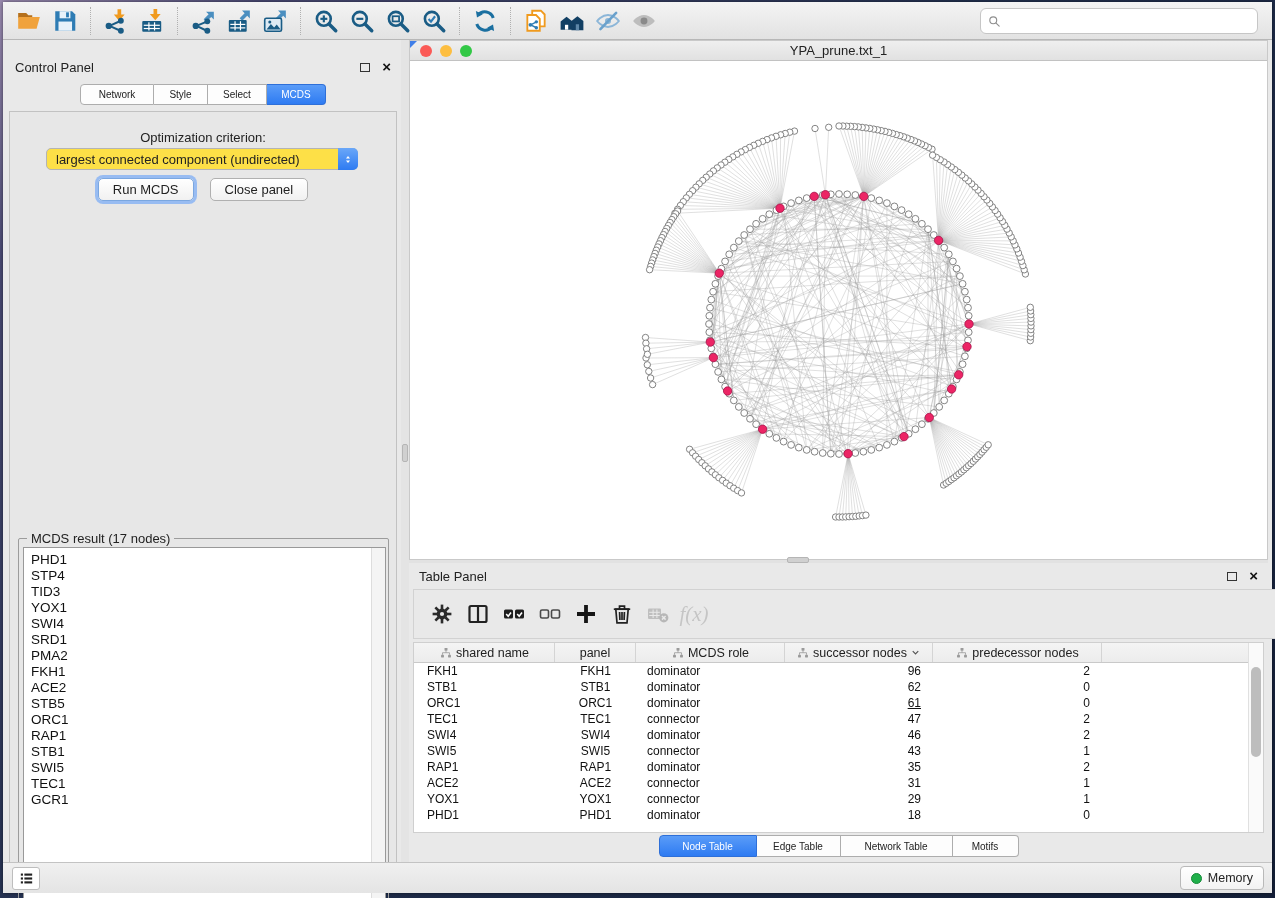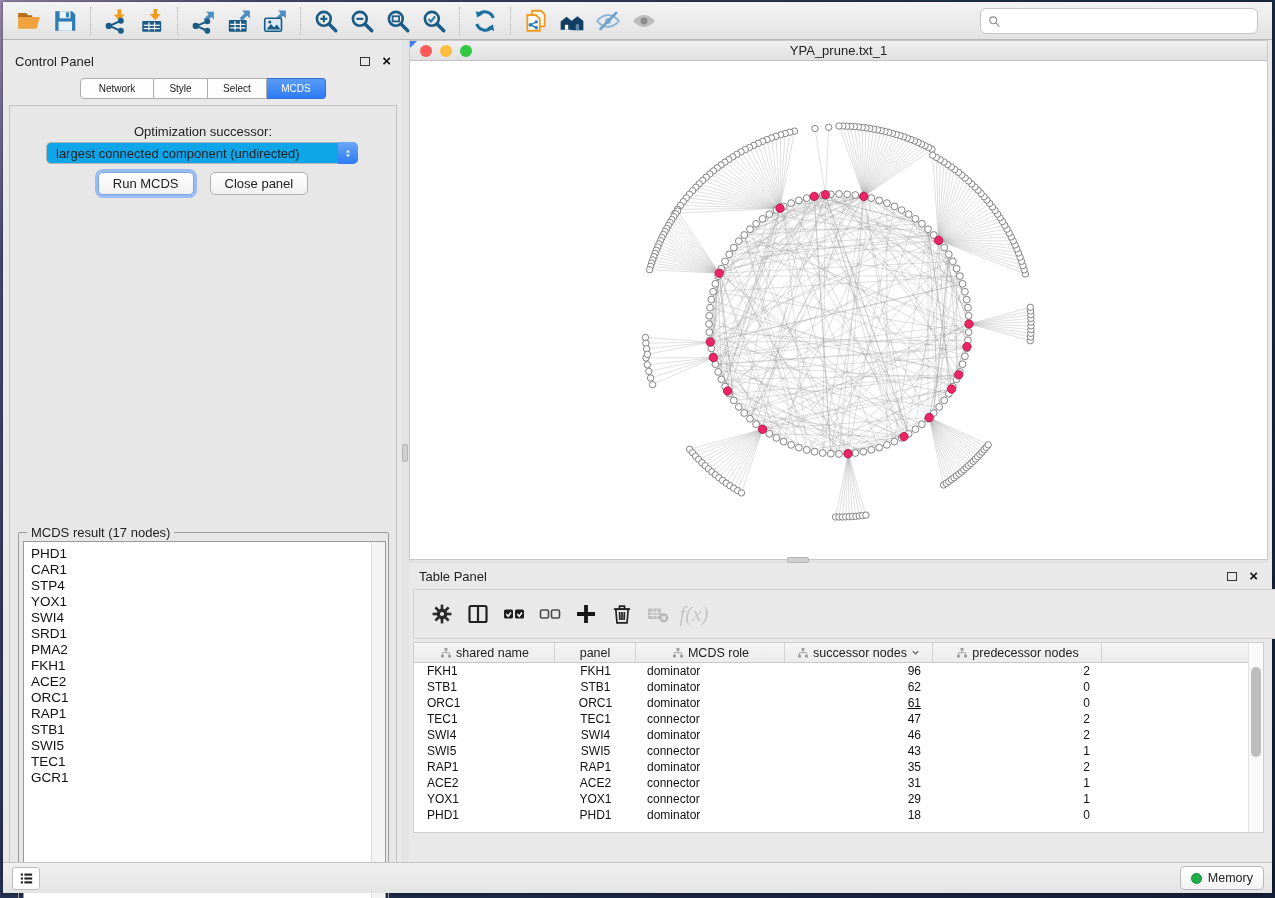--- a/index.html
+++ b/index.html
@@ -20,37 +20,37 @@
     border-radius:4px; cursor:default; }
   .tb-btn svg { width:26px; height:26px; }
   .search-wrap { position:absolute; right:14px; top:6px; }
   .search-field { width:278px; height:26px; background:#fff; border:1px solid #c6c6c6;
     border-radius:6px; display:flex; align-items:center; padding:0 6px; }
   .search-field svg { width:15px; height:15px; margin-right:4px; }
   .search-field input { border:none; outline:none; flex:1; font-size:13px; background:transparent;
     font-family:"Liberation Sans", sans-serif; }
 
   
-  .control-panel { position:absolute; left:2px; top:46px; width:396px; height:822px;
+  .control-panel { position:absolute; left:2px; top:52px; width:396px; height:822px;
     background:#e9e9e9; }
   .panel-header { height:26px; display:flex; align-items:center; padding:0 10px; }
   .panel-title { font-size:13px; color:#222; }
   .panel-header .spacer { flex:1; }
   .icon-float { width:10px; height:9px; border:1.5px solid #333; display:inline-block; margin-right:12px; }
   .icon-close { font-size:15px; font-weight:bold; color:#111; line-height:10px; }
   .tabs-row { position:absolute; left:0; top:30px; width:100%; display:flex; justify-content:center; }
   .tab { height:21px; background:#fdfdfd; border:1px solid #adadad; border-left:none;
     display:flex; align-items:center; justify-content:center; font-size:10px; color:#222; cursor:default; }
   .tab:first-child { border-left:1px solid #adadad; border-radius:4px 0 0 4px; }
   .tab:last-child { border-radius:0 4px 4px 0; }
   .tab.selected { background:linear-gradient(#5a9cf8,#2e7bf2); border-color:#2e6fd8; color:#fff; }
   .cp-content { position:absolute; left:4px; top:57px; width:388px; height:760px;
     background:#e7e7e7; border:1px solid #c2c2c2; }
   .opt-label { position:absolute; left:0; top:18px; width:100%; text-align:center; font-size:13px; }
-  .select-box { position:absolute; left:36px; top:36px; width:312px; height:22px; background:#0ea5e9;
+  .select-box { position:absolute; left:36px; top:36px; width:312px; height:22px; background:#fde047;
     border:1px solid #b4b4b4; border-radius:5px; display:flex; align-items:center; }
   .select-text { flex:1; padding-left:9px; font-size:13px; white-space:nowrap; overflow:hidden; }
   .select-stepper { width:20px; height:22px; margin:-1px -1px -1px 0;
     background:linear-gradient(#6aa7f8,#2e7bf2); border-radius:0 5px 5px 0;
     display:flex; flex-direction:column; align-items:center; justify-content:center; }
   .select-stepper svg { width:12px; height:9px; }
   .btn { background:linear-gradient(#ffffff,#f1f1f1); border:1px solid #b0b0b0; border-radius:5px;
     height:23px; font-size:13px; padding:0 14px; display:inline-flex; align-items:center;
     font-family:"Liberation Sans", sans-serif; color:#222; cursor:default; }
   .btn.focused { box-shadow:0 0 0 3px rgba(100,160,250,.6); border-color:#7ba7e0; }
@@ -303,47 +303,48 @@
       <span class="icon-float"></span>
       <span class="icon-close">×</span>
     </div>
     <div class="tabs-row" id="cp-tabs">
         <div class="tab" style="width: 74px;">Network</div>
         <div class="tab" style="width: 54px;">Style</div>
         <div class="tab" style="width: 59px;">Select</div>
         <div class="tab selected" style="width: 59px;">MCDS</div>
       </div>
     <div class="cp-content">
-      <div class="opt-label">Optimization successor:</div>
+      <div class="opt-label">Optimization criterion:</div>
       <div class="select-box">
         <span class="select-text">largest connected component (undirected)</span>
         <span class="select-stepper">
           <svg viewBox="0 0 12 18">
               <path d="M2 7l4-5 4 5z" fill="#fff"></path>
               <path d="M2 11l4 5 4-5z" fill="#fff"></path>
             </svg>
         </span>
       </div>
       <div class="btn-row">
         <button class="btn focused">Run MCDS</button>
         <button class="btn">Close panel</button>
       </div>
       <div class="group-box">
         <span class="group-title">MCDS result (17 nodes)</span>
         <div class="result-list">
           <div class="result-items" id="result-items">
               <div class="result-item">PHD1</div>
-              <div class="result-item">CAR1</div>
               <div class="result-item">STP4</div>
+              <div class="result-item">TID3</div>
               <div class="result-item">YOX1</div>
               <div class="result-item">SWI4</div>
               <div class="result-item">SRD1</div>
               <div class="result-item">PMA2</div>
               <div class="result-item">FKH1</div>
               <div class="result-item">ACE2</div>
+              <div class="result-item">STB5</div>
               <div class="result-item">ORC1</div>
               <div class="result-item">RAP1</div>
               <div class="result-item">STB1</div>
               <div class="result-item">SWI5</div>
               <div class="result-item">TEC1</div>
               <div class="result-item">GCR1</div>
             </div>
           <div class="result-scroll"></div>
         </div>
       </div>
@@ -1307,20 +1308,26 @@
               <div class="td" style="width: 81px; text-align: center;">PHD1</div>
               <div class="td" style="width: 149px; text-align: left; padding-left: 11px;">dominator</div>
               <div class="td" style="width: 148px; text-align: right; padding-right: 12px;">18</div>
               <div class="td" style="width: 169px; text-align: right; padding-right: 12px;">0</div>
             </div>
           </div>
         <div class="tscroll">
             <div class="thumb"></div>
           </div>
       </div>
+      <div class="bottom-tabs" id="bottom-tabs">
+          <div class="tab selected" style="width: 98px; height: 22px;">Node Table</div>
+          <div class="tab" style="width: 84px; height: 22px;">Edge Table</div>
+          <div class="tab" style="width: 112px; height: 22px;">Network Table</div>
+          <div class="tab" style="width: 66px; height: 22px;">Motifs</div>
+        </div>
     </div>
   </div>
 
   <div class="status-bar">
     <div class="status-left-btn">
       <svg viewBox="0 0 24 24">
           <g fill="#222">
             <rect x="4" y="5" width="3" height="3"></rect>
             <rect x="9" y="5" width="11" height="3"></rect>
             <rect x="4" y="10.5" width="3" height="3"></rect>

